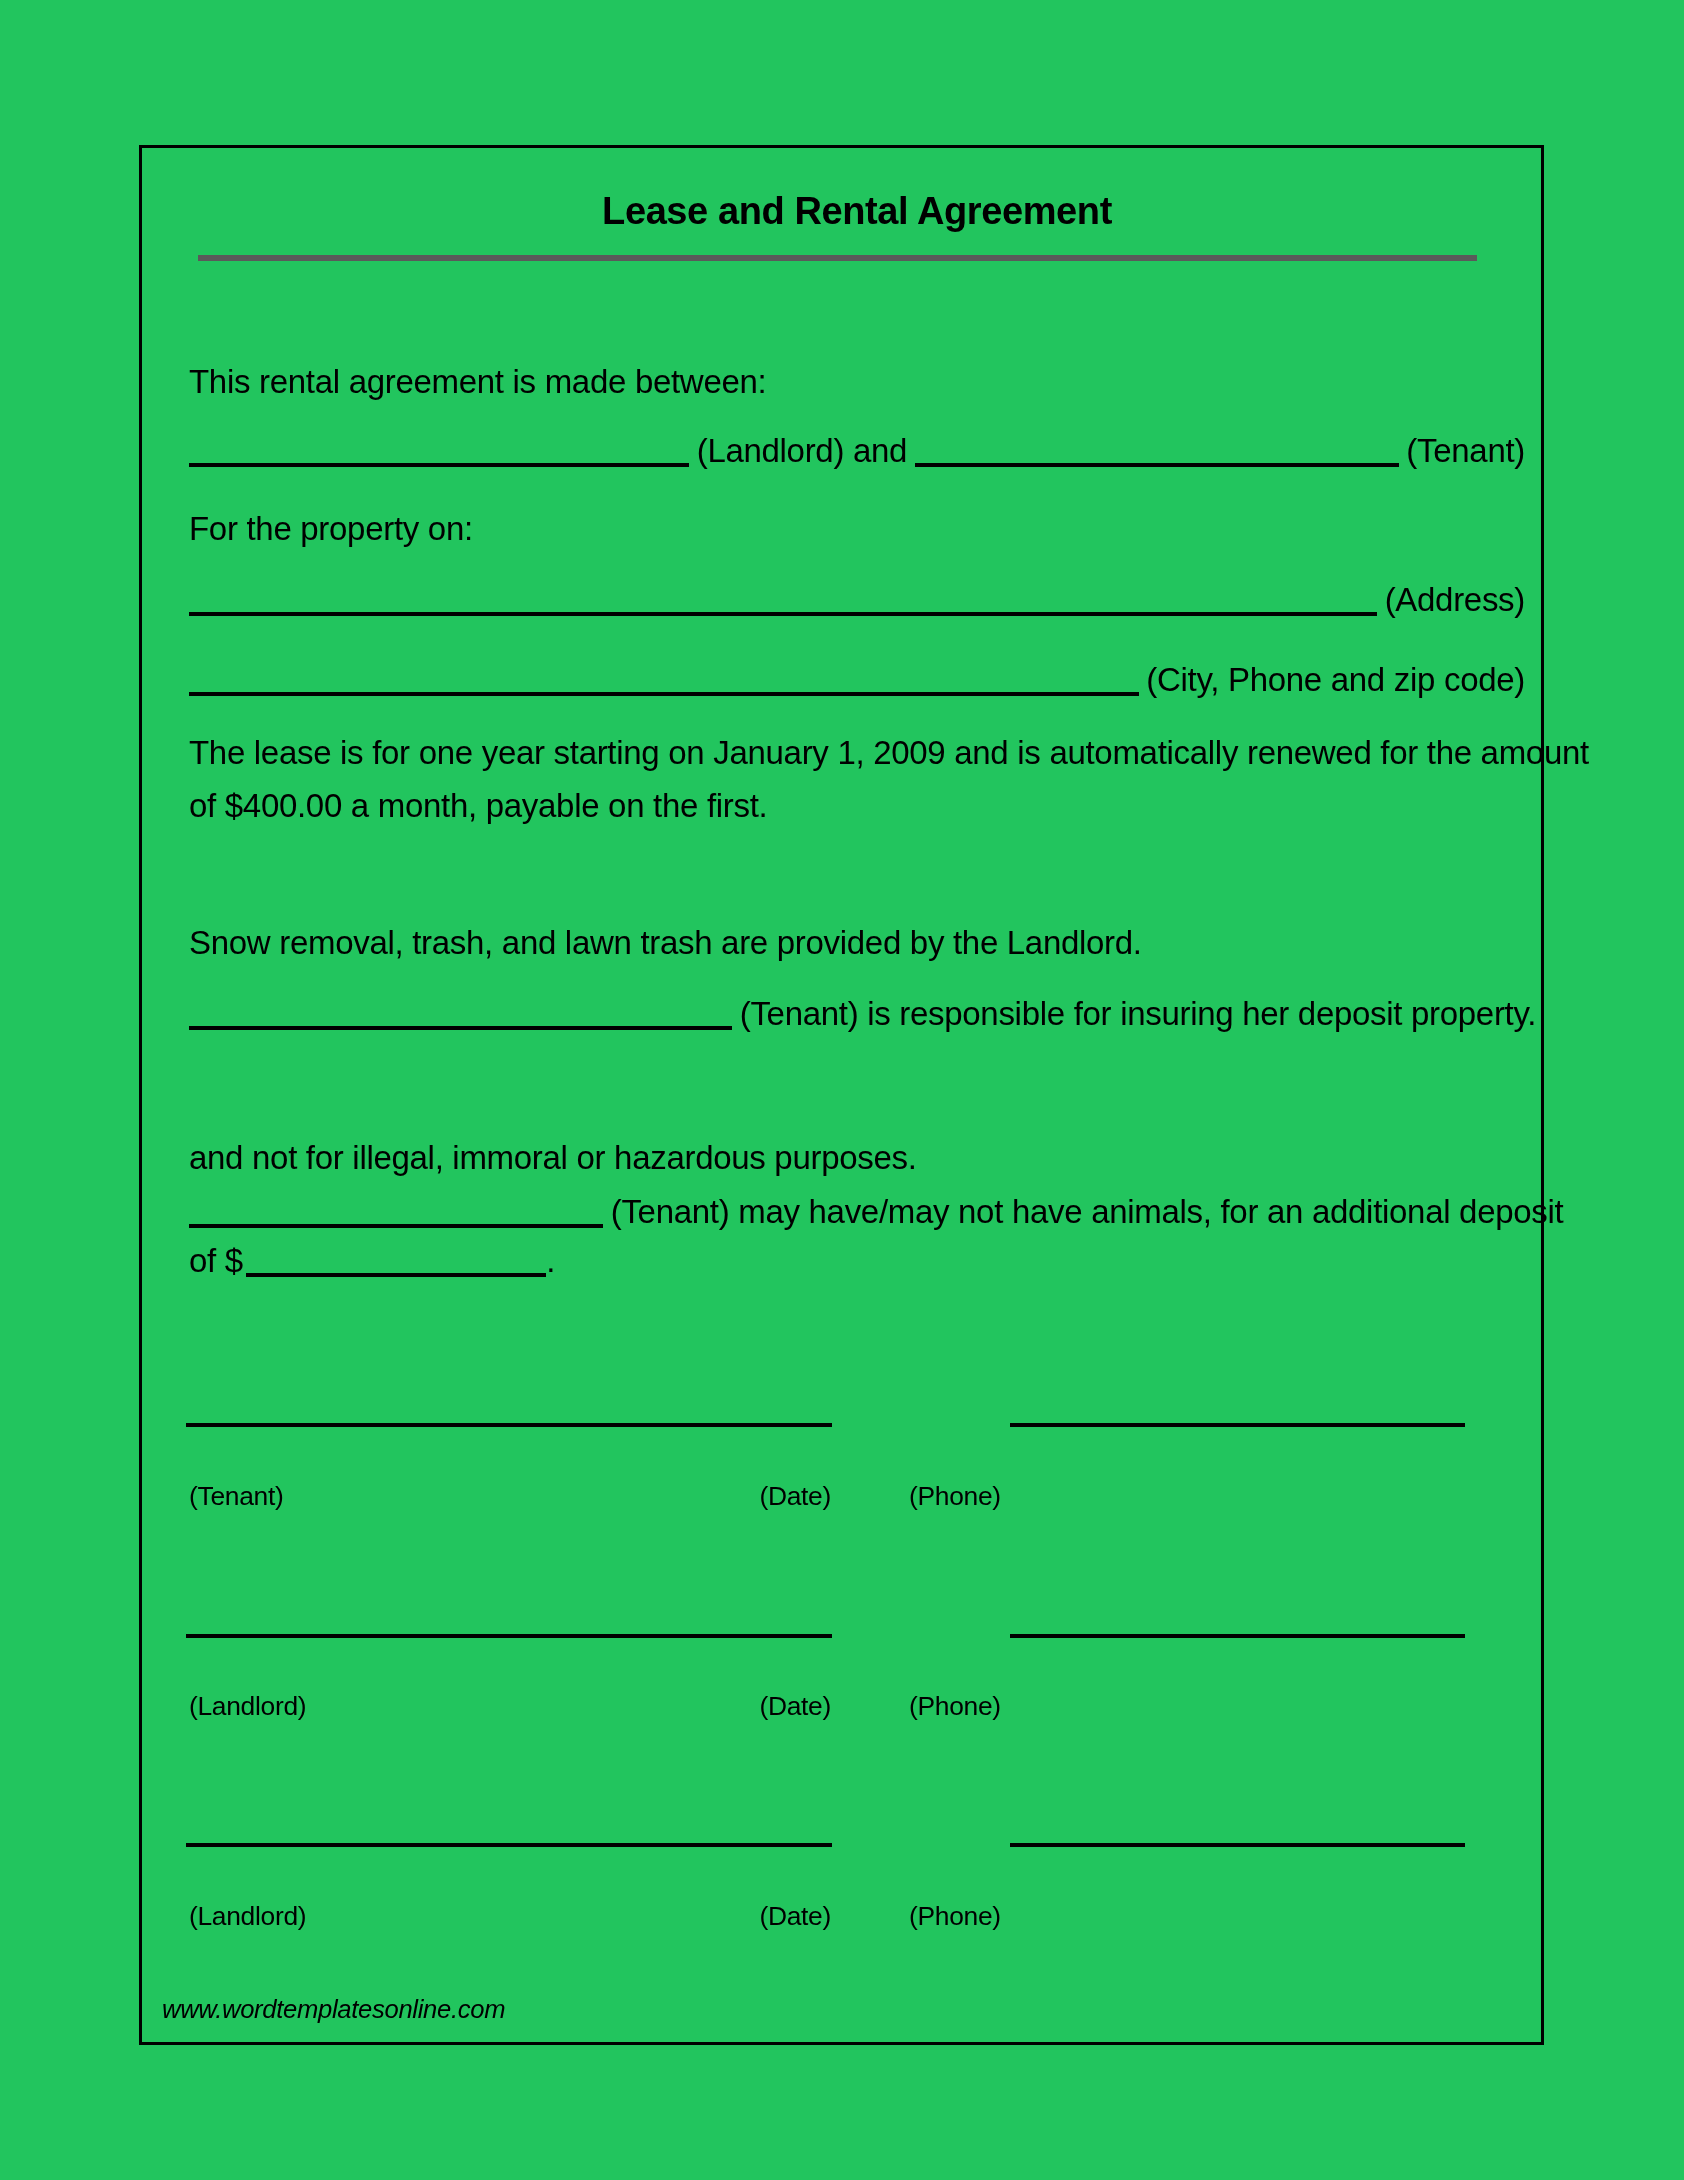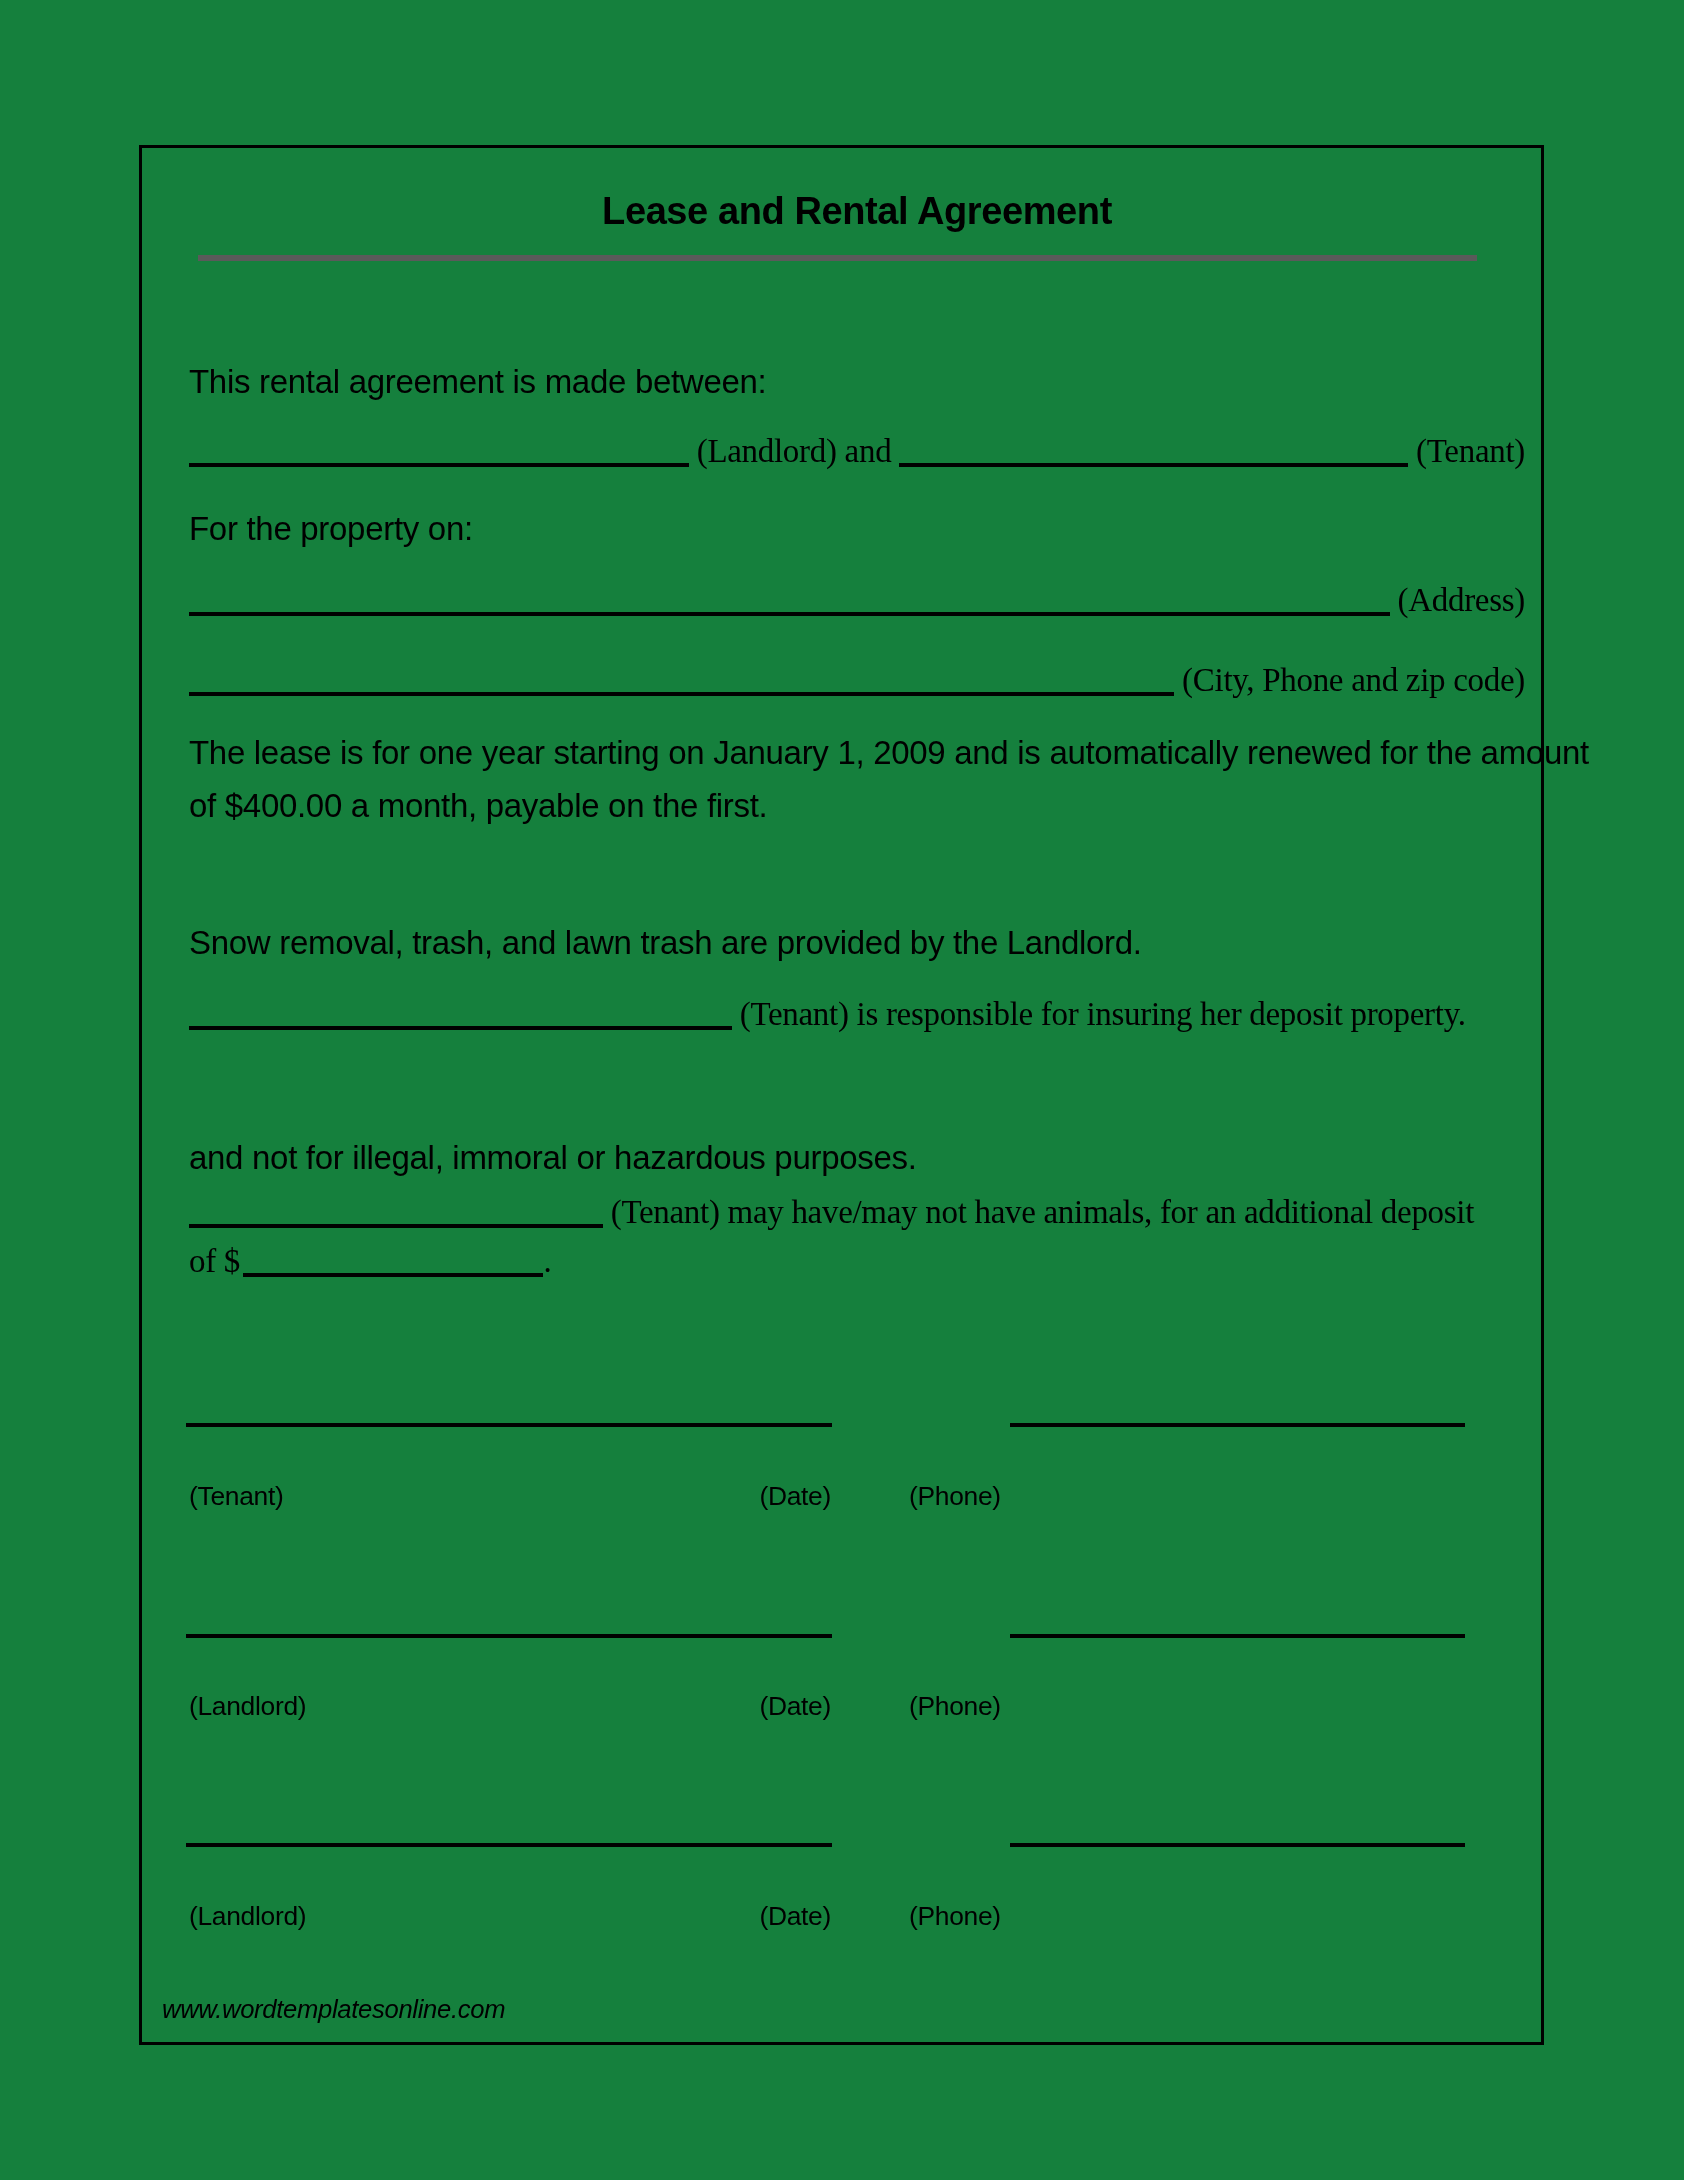--- a/index.html
+++ b/index.html
@@ -4,21 +4,21 @@
 <style>
   html, body {
     margin: 0;
     padding: 0;
     background: #ffffff;
   }
   .page {
     position: relative;
     width: 1685px;
     height: 2181px;
-    background: #15803d;
+    background: #22c55e;
     font-family: "Liberation Sans", "DejaVu Sans", sans-serif;
     color: #000000;
     overflow: hidden;
   }
   .frame {
     position: absolute;
     left: 139px;
     top: 145px;
     width: 1405px;
     height: 1900px;
@@ -50,21 +50,20 @@
     left: 189px;
     width: 1336px;
     font-size: 33px;
     line-height: 34px;
     letter-spacing: -0.3px;
     white-space: nowrap;
   }
   .flexline {
     display: flex;
     align-items: baseline;
-    font-family: Liberation Serif, serif;
   }
   .blank {
     display: inline-block;
     height: 0;
     border-bottom: 4.3px solid #000000;
     position: relative;
     top: 5.1px;
     flex: 0 0 auto;
   }
   .blank.grow { flex: 1 1 auto; }

